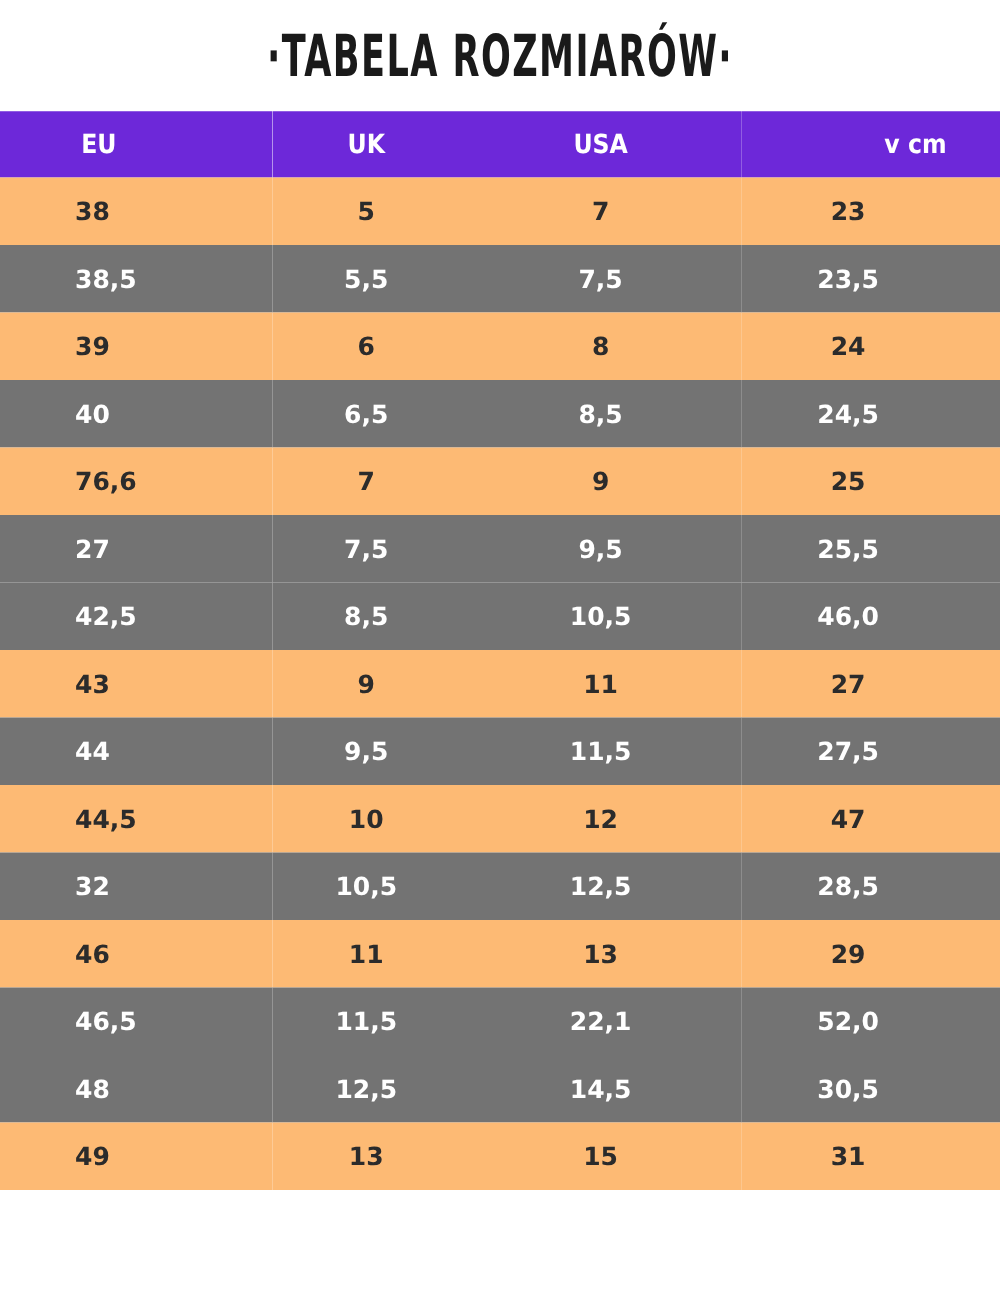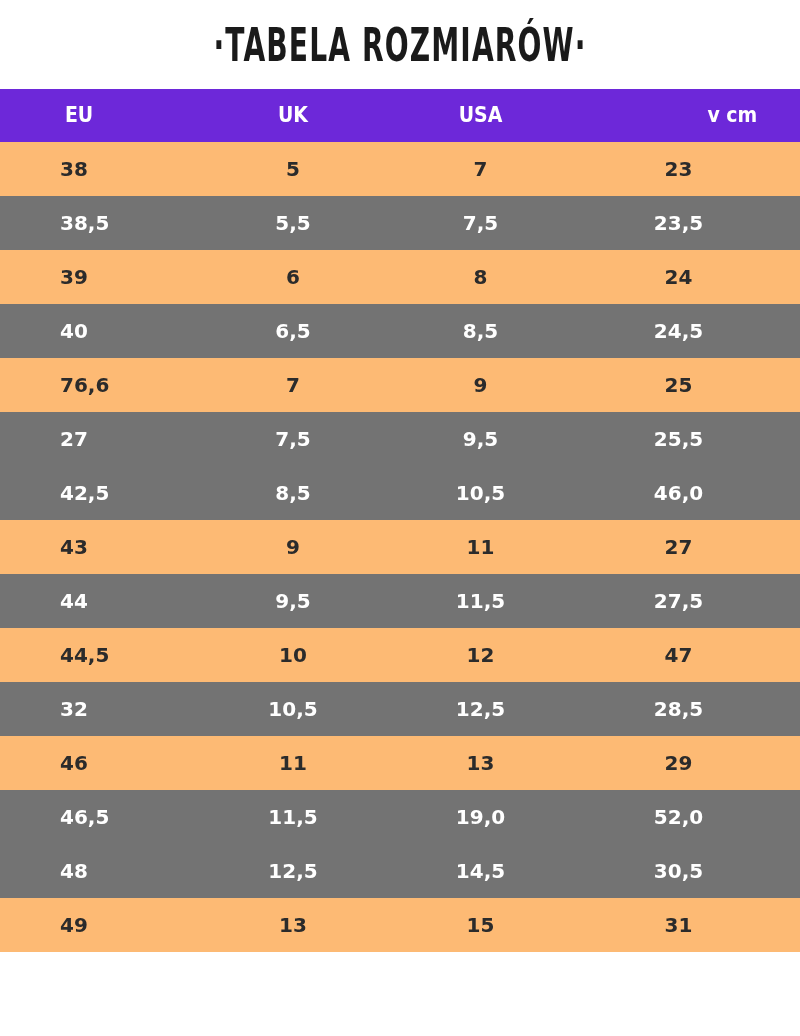--- a/index.html
+++ b/index.html
@@ -189,21 +189,21 @@
         </tr>
         <tr class="row-light">
           <td class="col-eu">46</td>
           <td class="col-uk">11</td>
           <td class="col-usa">13</td>
           <td class="col-cm">29</td>
         </tr>
         <tr class="row-dark">
           <td class="col-eu">46,5</td>
           <td class="col-uk">11,5</td>
-          <td class="col-usa">19,0</td>
+          <td class="col-usa">22,1</td>
           <td class="col-cm">52,0</td>
         </tr>
         <tr class="row-dark">
           <td class="col-eu">48</td>
           <td class="col-uk">12,5</td>
           <td class="col-usa">14,5</td>
           <td class="col-cm">30,5</td>
         </tr>
         <tr class="row-light">
           <td class="col-eu">49</td>

